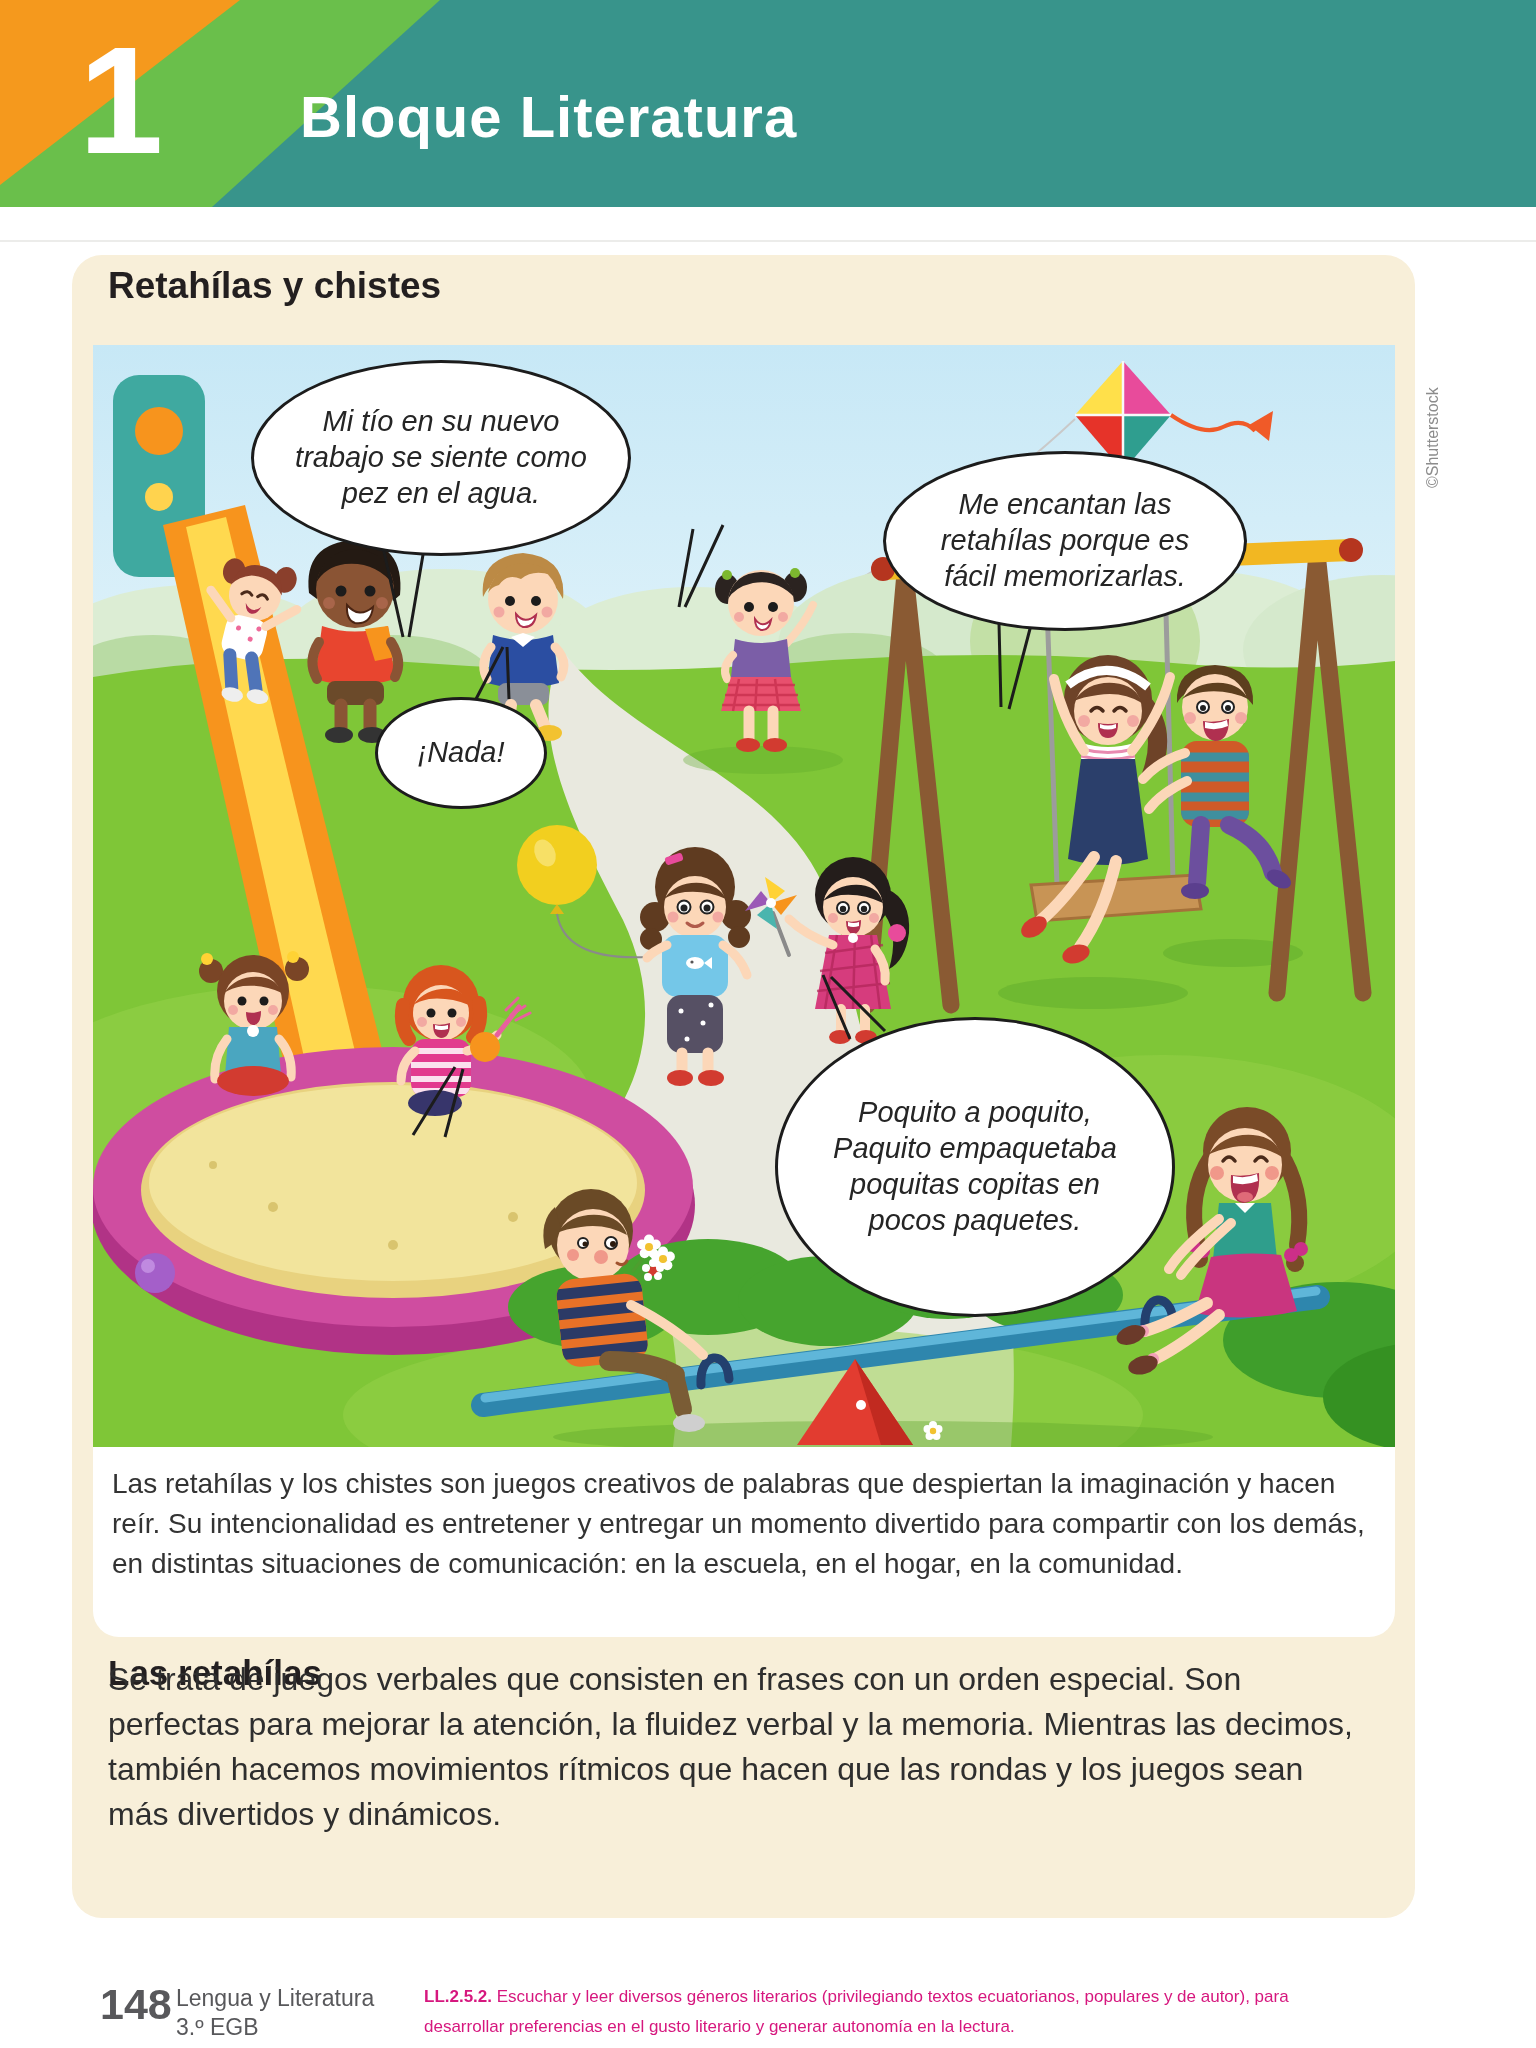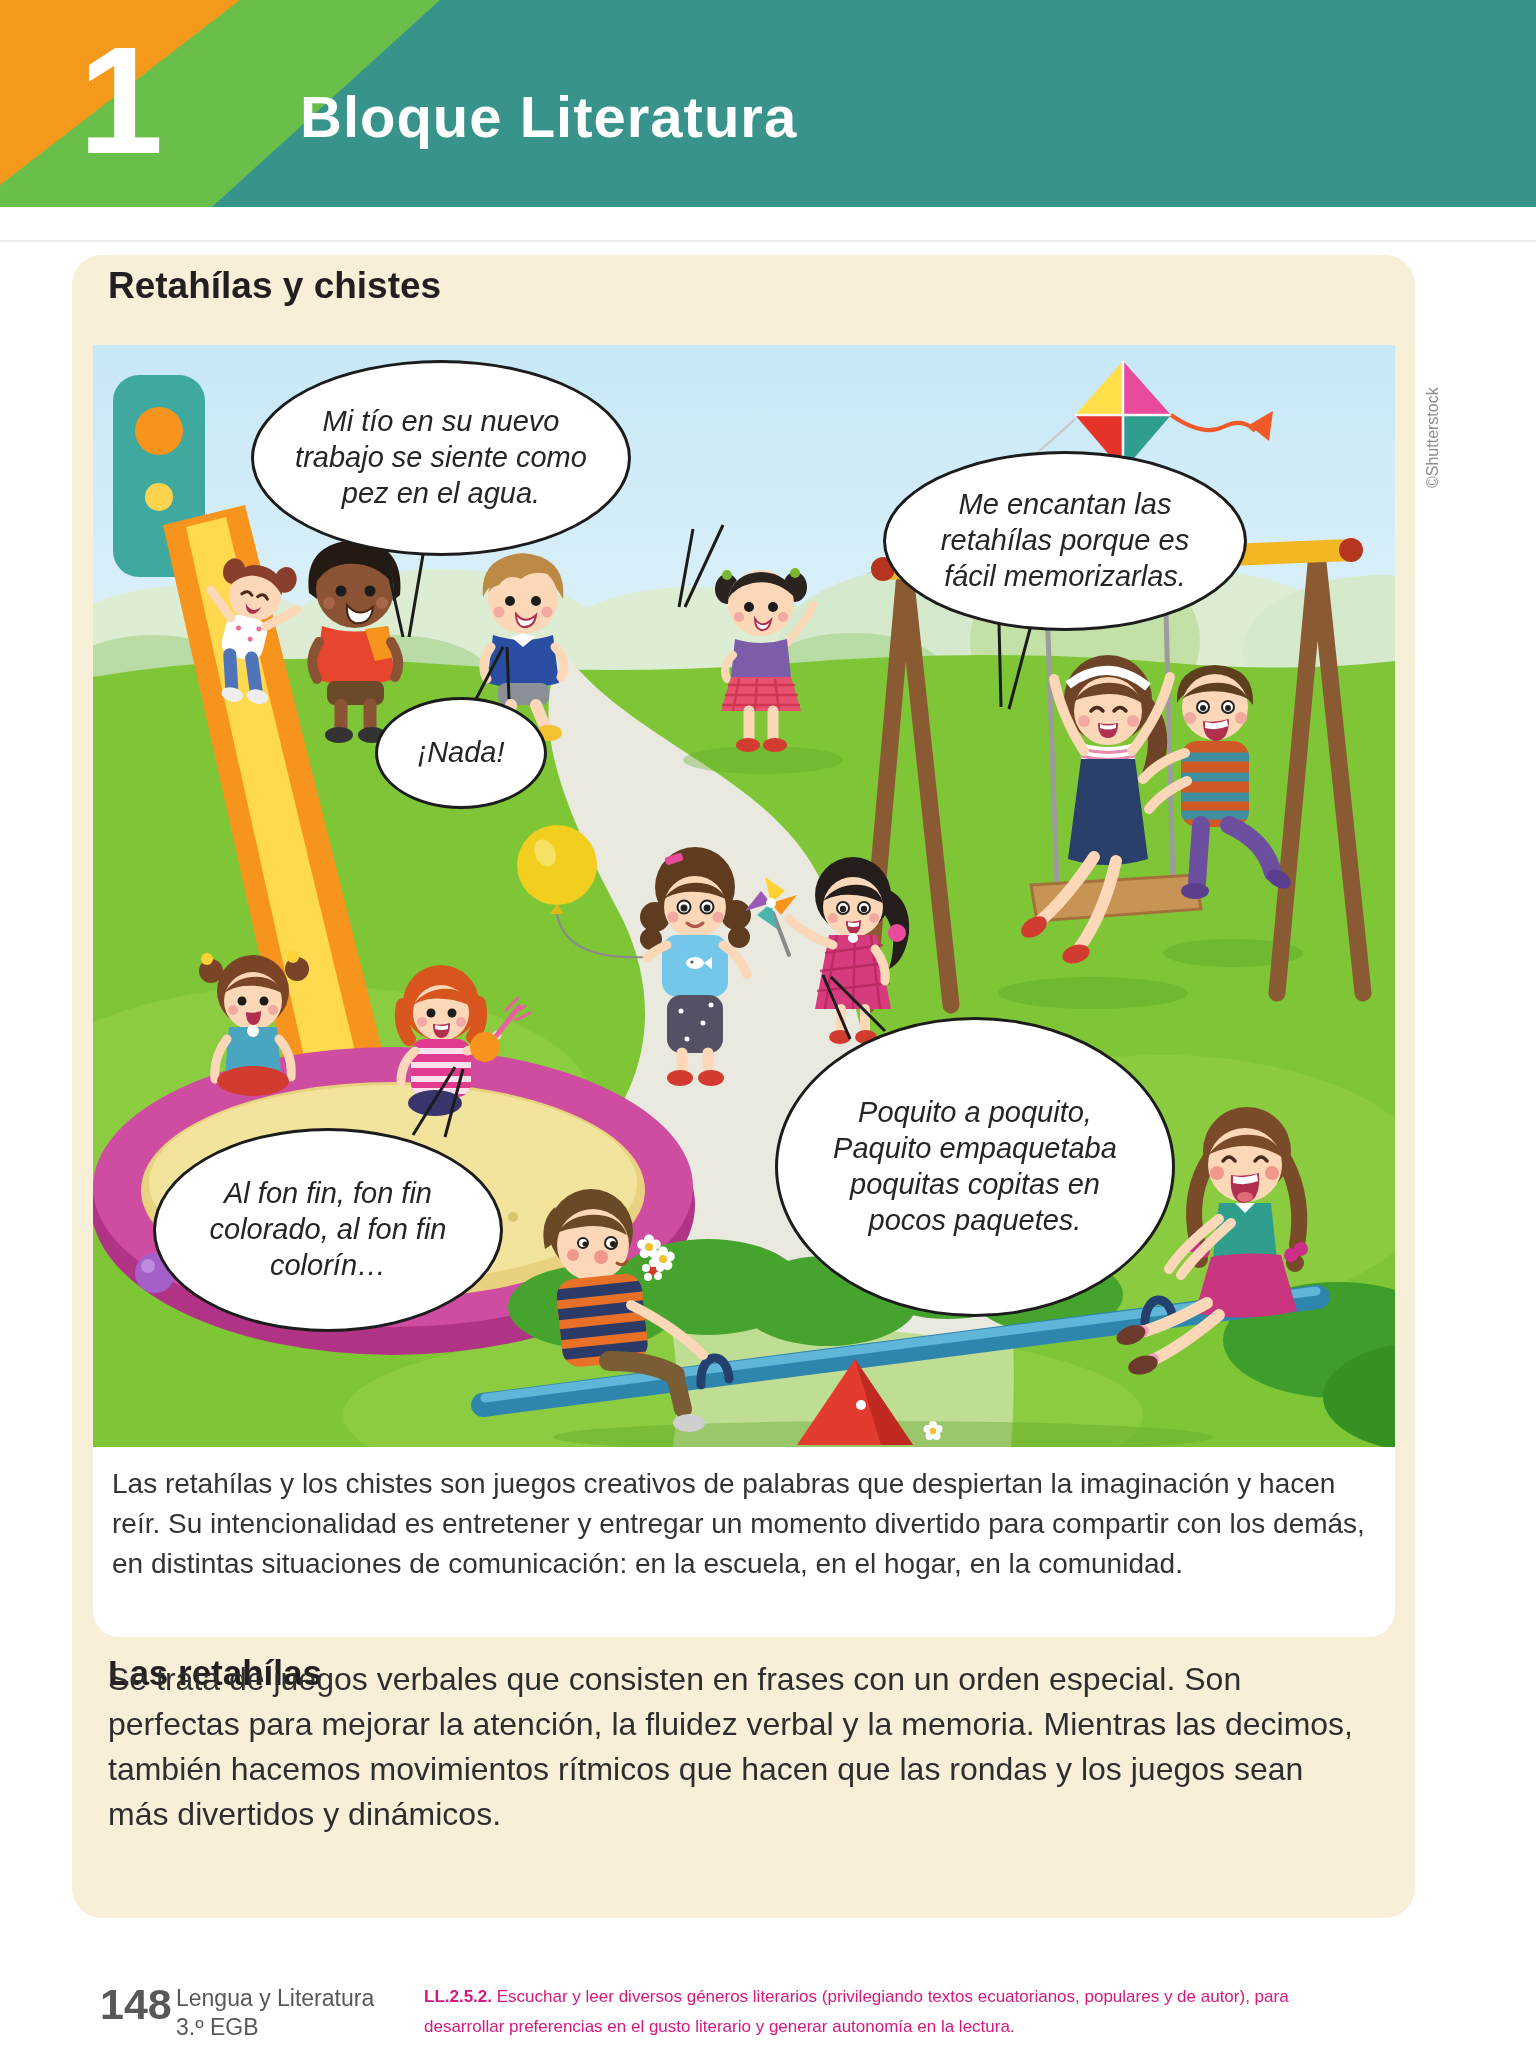--- a/index.html
+++ b/index.html
@@ -511,23 +511,20 @@
 
       <div class="bubble b1">
         <span>Mi tío en su nuevo trabajo se siente como pez en el agua.</span>
       </div>
       <div class="bubble b3">
         <span>¡Nada!</span>
       </div>
       <div class="bubble b4">
         <span>Me encantan las retahílas porque es fácil memorizarlas.</span>
       </div>
-      <div class="bubble b5">
-        <span>Al fon fin, fon fin colorado, al fon fin colorín…</span>
-      </div>
       <div class="bubble b6">
         <span>Poquito a poquito, Paquito empaquetaba poquitas copitas en pocos paquetes.</span>
       </div>
     </div>
 
     <div class="intro-box">
       <p>Las retahílas y los chistes son juegos creativos de palabras que despiertan la imaginación y hacen reír. Su intencionalidad es entretener y entregar un momento divertido para compartir con los demás, en distintas situaciones de comunicación: en la escuela, en el hogar, en la comunidad.</p>
     </div>
 
     <div class="subheading">Las retahílas</div>

